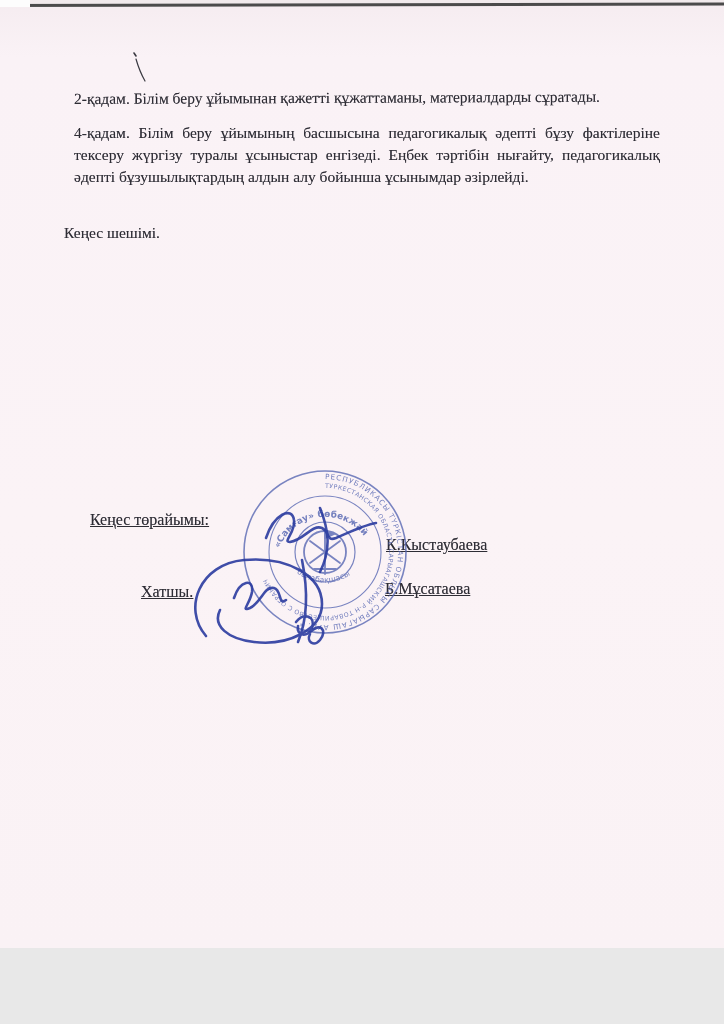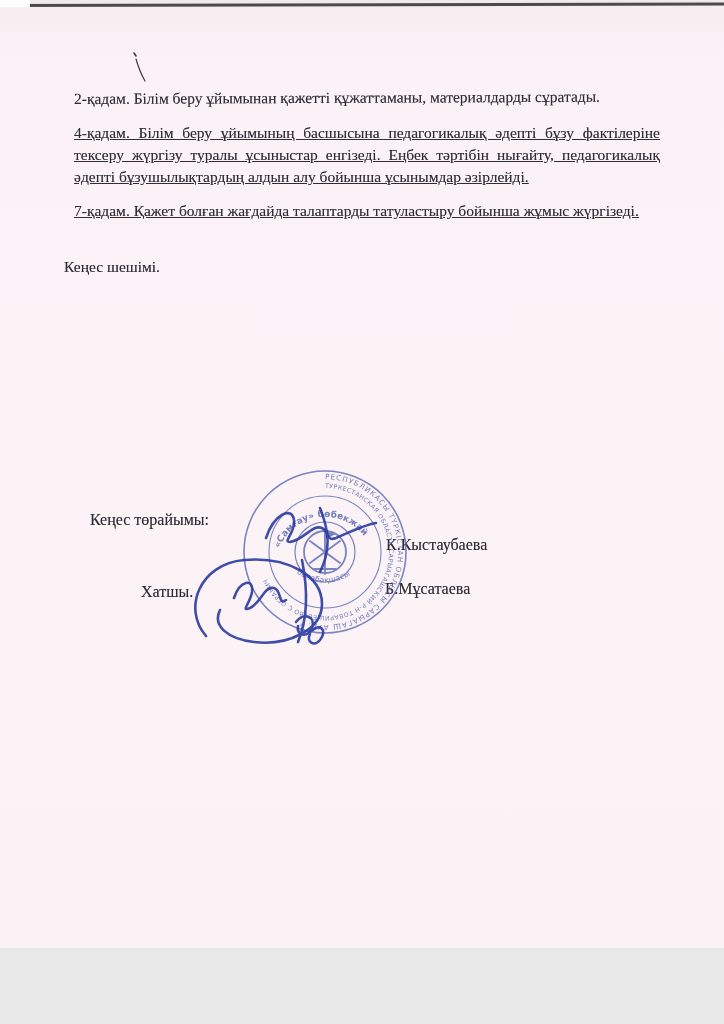--- a/index.html
+++ b/index.html
@@ -16,27 +16,27 @@
   .top-line{position:absolute;top:4px;left:0;width:728px;height:3px;background:#4b4b4b;transform:rotate(-0.12deg);transform-origin:left top;}
   .corner-white{position:absolute;top:0;left:0;width:30px;height:7px;background:#fdfdfd;}
   .content{
     position:absolute;top:0;left:0;right:0;
     padding:88px 64px 0 74px;
     font-size:15.5px;line-height:22px;
     text-shadow:0 0 0.4px rgba(40,40,50,.45);
   }
   .step{margin:0 0 9px 0;}
   .step.justify{text-align:justify;}
-  .step.gap-top{margin-top:12px;text-decoration:underline;}
+  .step.gap-top{margin-top:12px;}
   .tilt-up{transform:rotate(-0.25deg);transform-origin:left center;}
   .heading{margin:34px 0 0 -10px;}
   ol.decisions{margin:13px 0 0 0;padding-left:64px;}
   ol.decisions li{margin:0 0 3px 0;padding-left:4px;white-space:nowrap;}
   ol.decisions li.tilt-down{transform:rotate(0.55deg);transform-origin:left center;letter-spacing:-0.2px;}
-  .sig-label{position:absolute;font-size:16px;white-space:nowrap;text-shadow:0 0 0.4px rgba(40,40,50,.45);}
+  .sig-label{position:absolute;font-size:16px;white-space:nowrap;text-shadow:0 0 0.4px rgba(40,40,50,.45);text-decoration:underline;}
   .chair-label{left:90px;top:511px;}
   .chair-name{left:386px;top:536px;}
   .secretary-label{left:141px;top:583px;}
   .secretary-name{left:385px;top:580px;}
   .stamp-svg{position:absolute;left:237px;top:464px;opacity:.78;}
   .sign-svg{position:absolute;left:170px;top:490px;}
   .tick-svg{position:absolute;left:124px;top:50px;}
 </style>
 </head>
 <body>
@@ -48,21 +48,20 @@
   <div class="corner-white"></div>
 
   <svg class="tick-svg" width="24" height="36" viewBox="0 0 24 36">
     <path d="M10 3 l2 3" stroke="#3a3a42" stroke-width="1.6" fill="none" stroke-linecap="round"></path>
     <path d="M12 9 C14 16 17 24 21 31" stroke="#3a3a42" stroke-width="1.2" fill="none" stroke-linecap="round"></path>
   </svg>
 
   <div class="content">
     <p class="step tilt-up">2-қадам. Білім беру ұйымынан қажетті құжаттаманы, материалдарды сұратады.</p>
     <p class="step justify gap-top">4-қадам. Білім беру ұйымының басшысына педагогикалық әдепті бұзу фактілеріне тексеру жүргізу туралы ұсыныстар енгізеді. Еңбек тәртібін нығайту, педагогикалық әдепті бұзушылықтардың алдын алу бойынша ұсынымдар әзірлейді.</p>
-    <p class="step gap-top">7-қадам. Қажет болған жағдайда талаптарды татуластыру бойынша жұмыс жүргізеді.</p>
 
     <p class="heading">Кеңес шешімі.</p>
 
   </div>
 
   <span class="sig-label chair-label">Кеңес төрайымы:</span>
   <span class="sig-label chair-name">К.Кыстаубаева</span>
   <span class="sig-label secretary-label">Хатшы.</span>
   <span class="sig-label secretary-name">Б.Мұсатаева</span>
 

